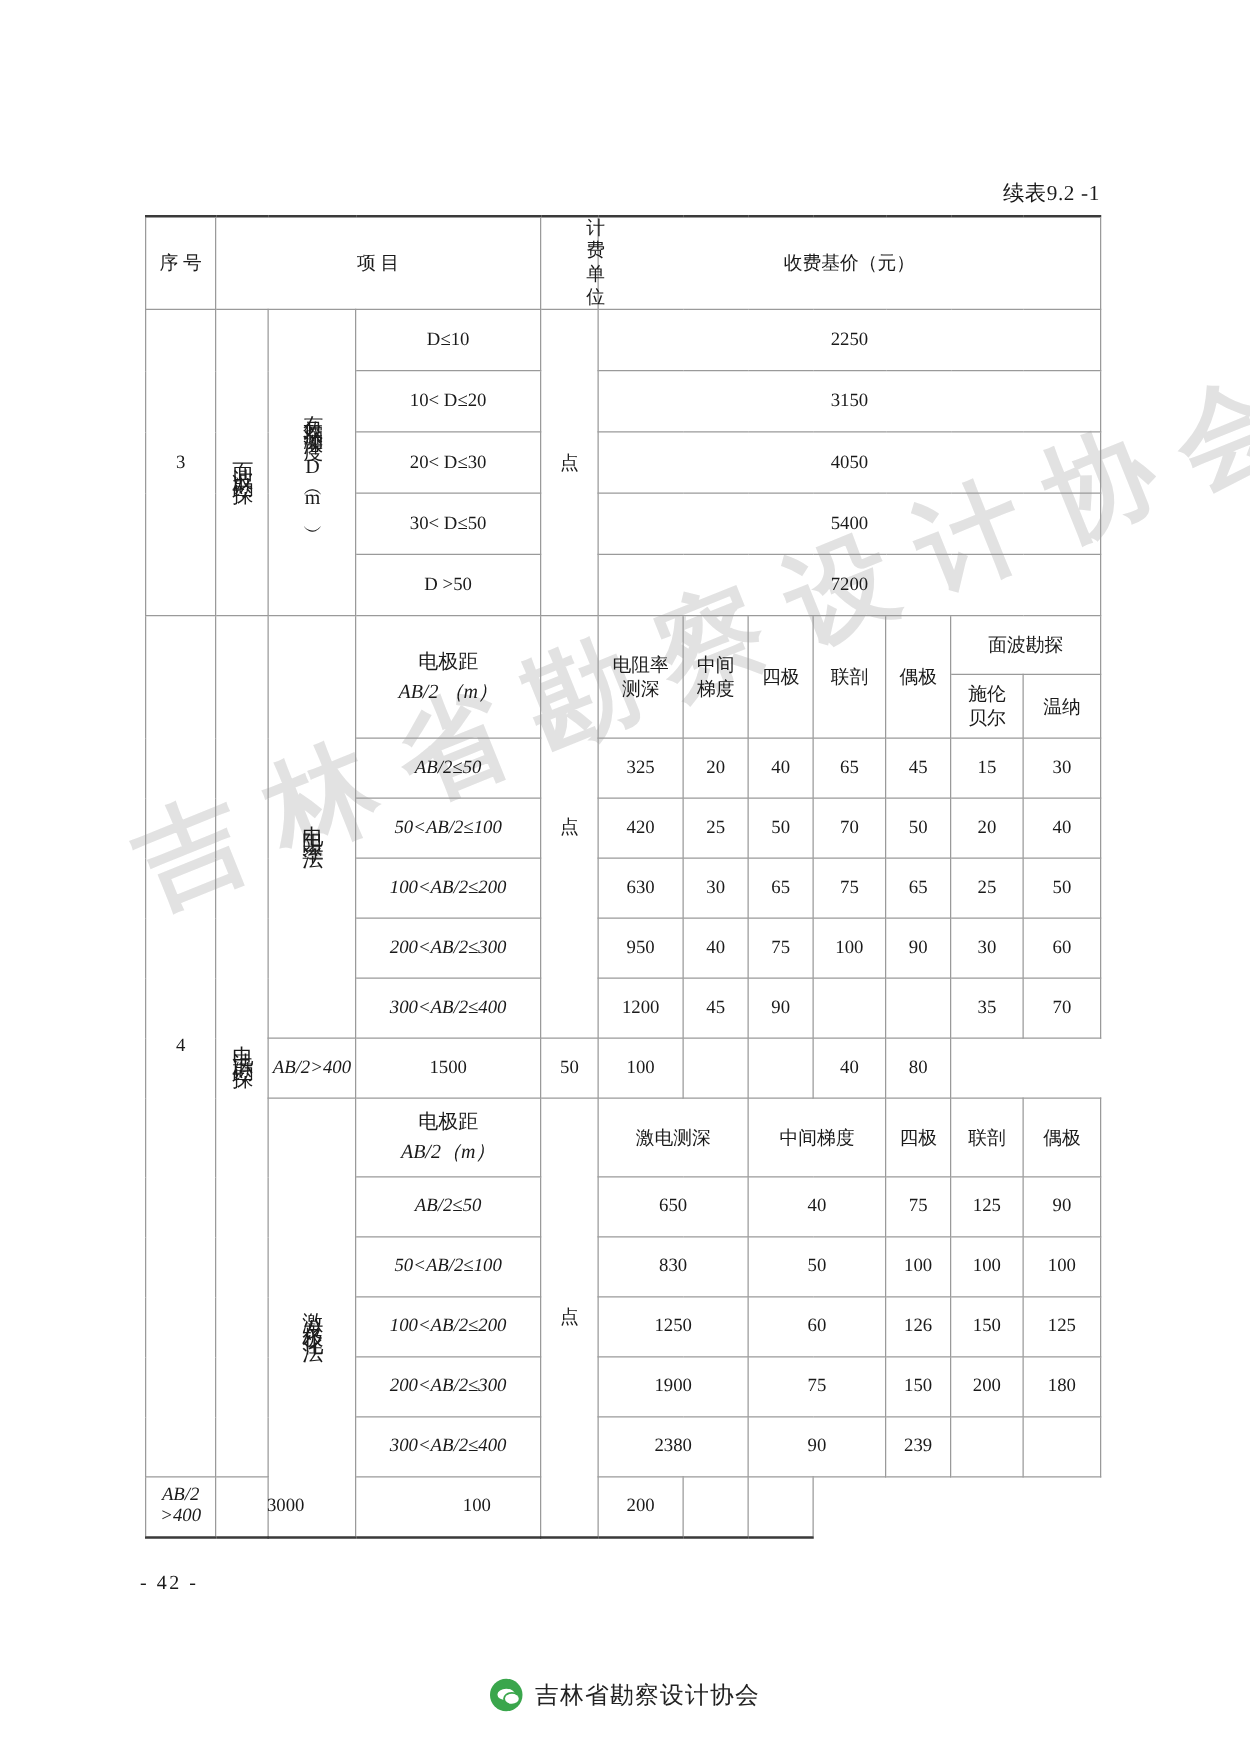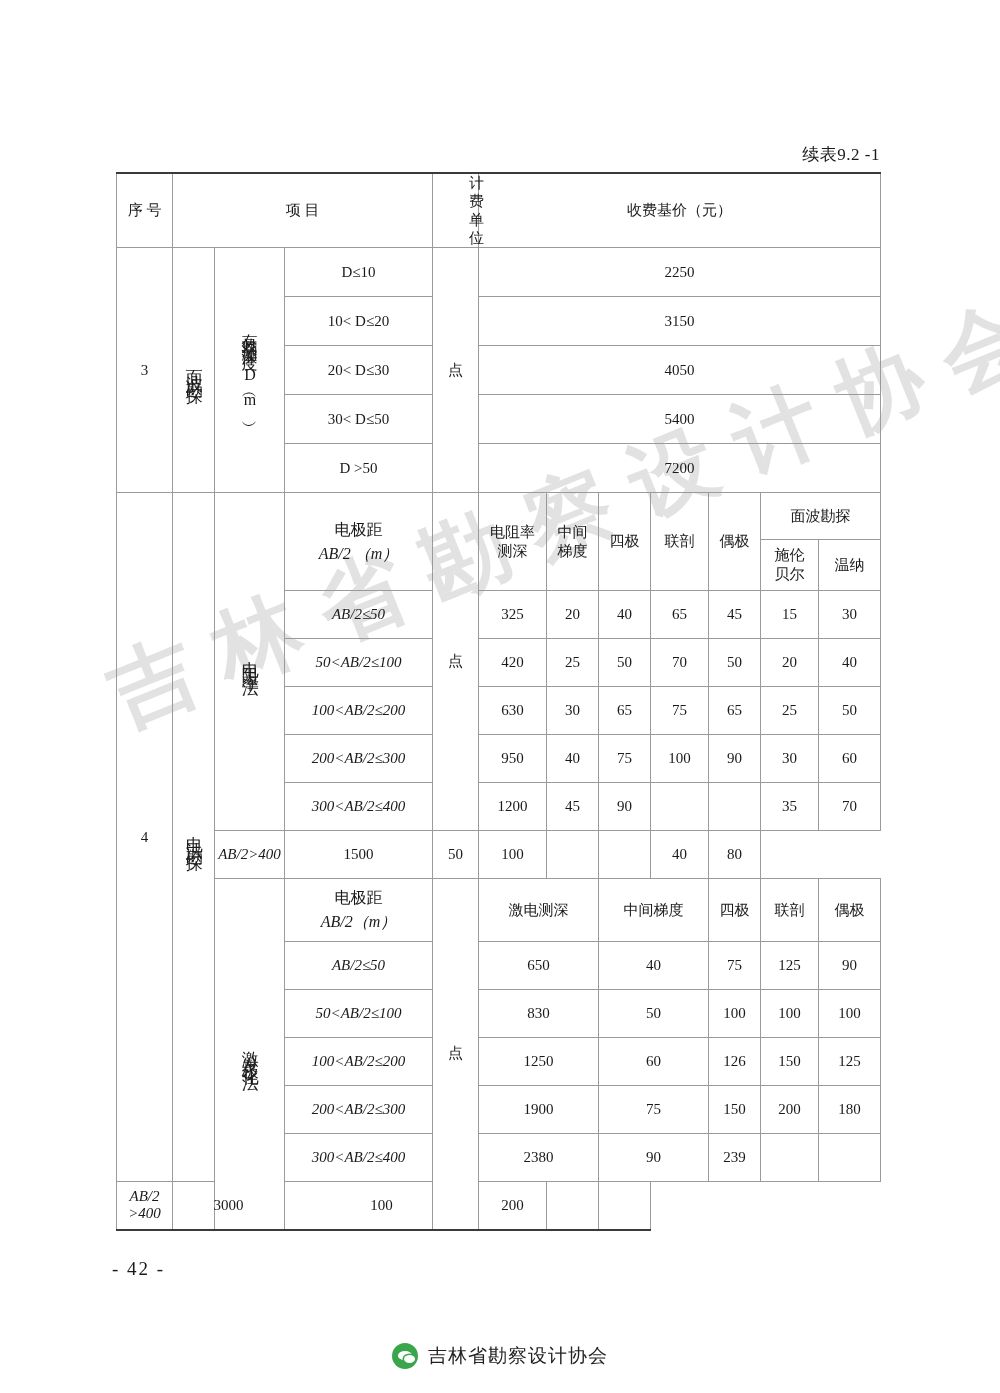--- a/index.html
+++ b/index.html
@@ -64,21 +64,21 @@
   .ital { font-style:italic; }
   .row-h { height:49px; }
   .row-h2 { height:48px;margin-left:12px; }
   .small { font-size:14px; }
   .price { font-size:16px;margin-left:31px; }
 
   
   .pagenum {
     position:absolute;
     left:112px; top:1258px;
-    font-size:19px;
+    font-size:16px;
     letter-spacing:2px;
   }
 
   
   .brand {
     position:absolute;
     left:0; top:1318px;
     width:1000px;
     height:75px;
     display:flex;

